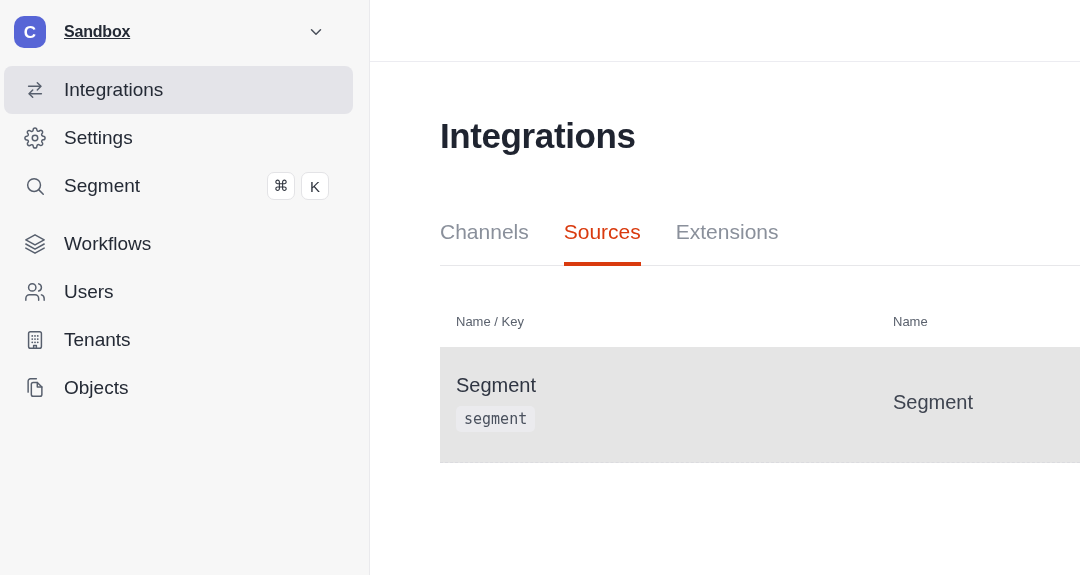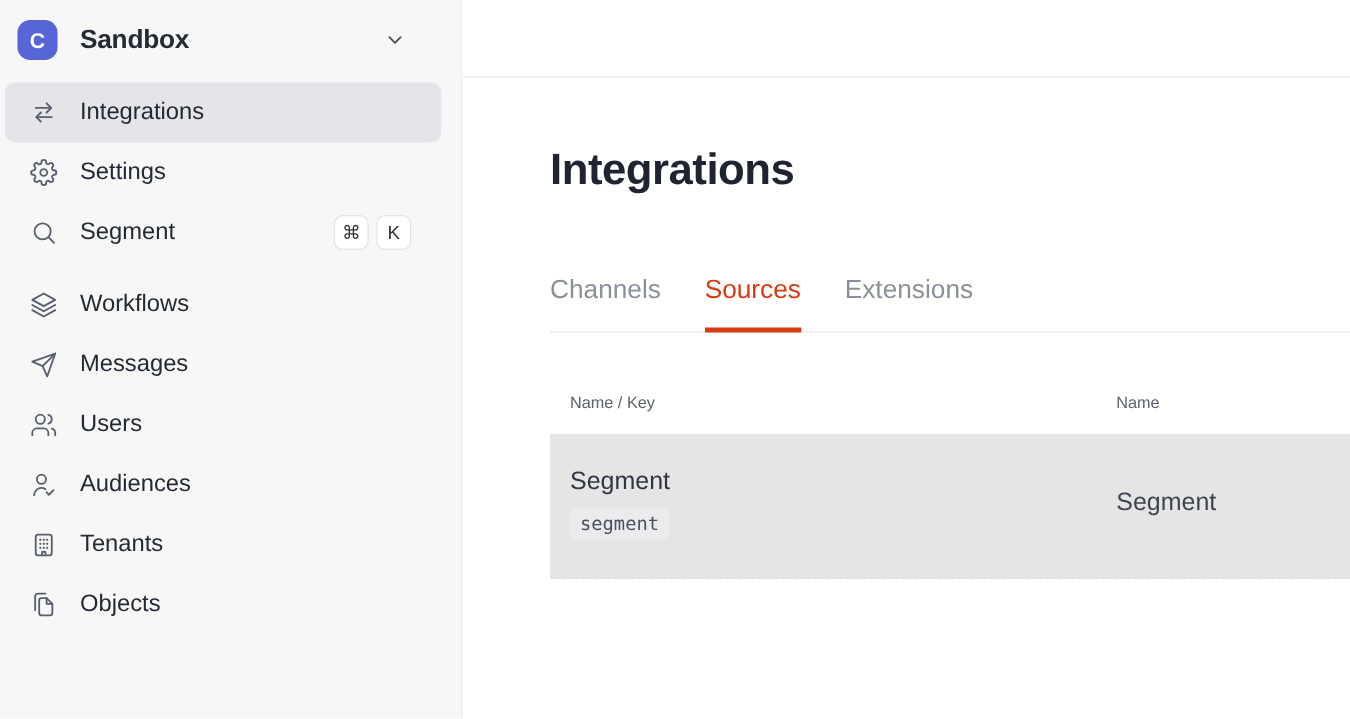--- a/index.html
+++ b/index.html
@@ -17,21 +17,21 @@
 
   
   .sidebar{width:370px;height:575px;background:#F7F7F7;border-right:1px solid #EAEAED;flex:0 0 370px;}
   .section-row{display:flex;align-items:center;gap:18px;height:40px;padding-left:14px;cursor:pointer;}
   .section-row.ws{margin-top:12px;}
   .section-row.dev{margin-top:18px;height:50px;}
   .tile{width:32px;height:32px;border-radius:10px;display:flex;align-items:center;justify-content:center;flex:0 0 32px;}
   .tile.indigo{background:var(--indigo);}
   .tile.orange{background:var(--orange);}
   .tile .letter{color:#fff;font-weight:700;font-size:17px;line-height:1;}
-  .section-label{font-size:21px;font-weight:700;color:var(--ink);letter-spacing:-0.2px;}
+  .section-label{font-size:16px;font-weight:700;color:var(--ink);letter-spacing:-0.2px;text-decoration:underline;}
   .chev{margin-left:auto;margin-right:44px;display:flex;}
   .nav{margin-top:14px;display:flex;flex-direction:column;}
   .nav.dev-nav{margin-top:10px;}
   .nav-item{display:flex;align-items:center;gap:18px;height:48px;padding-left:20px;
     margin:0 16px 0 4px;border-radius:8px;font-size:19px;color:var(--ink);cursor:pointer;}
   .nav-item.active{background:#E4E4E9;}
   .nav-item .ic{display:flex;flex:0 0 22px;}
   .kbd-group{margin-left:auto;margin-right:24px;display:flex;gap:6px;}
   .kbd{width:28px;height:28px;background:#fff;border:1px solid #E3E3E6;border-radius:7px;
     display:flex;align-items:center;justify-content:center;font-size:15px;color:#30353F;}
@@ -122,46 +122,27 @@
               <path d="M12 2 2 7.5 12 13l10-5.5z"></path>
               <path d="m2 12 10 5.5L22 12"></path>
               <path d="m2 16.5 10 5.5 10-5.5"></path>
             </svg>
         </span>
         <span>Workflows</span>
       </div>
       <div class="nav-item">
         <span class="ic">
           <svg class="icon" width="22" height="22" viewBox="0 0 24 24">
-              <path d="M22 2 11 13"></path>
-              <path d="m22 2-7 20-4-9-9-4z"></path>
-            </svg>
-        </span>
-        <span>Messages</span>
-      </div>
-      <div class="nav-item">
-        <span class="ic">
-          <svg class="icon" width="22" height="22" viewBox="0 0 24 24">
               <path d="M16 21v-2a4 4 0 0 0-4-4H6a4 4 0 0 0-4 4v2"></path>
               <circle cx="9" cy="7" r="4"></circle>
               <path d="M22 21v-2a4 4 0 0 0-3-3.87"></path>
               <path d="M16 3.13a4 4 0 0 1 0 7.75"></path>
             </svg>
         </span>
         <span>Users</span>
-      </div>
-      <div class="nav-item">
-        <span class="ic">
-          <svg class="icon" width="22" height="22" viewBox="0 0 24 24">
-              <circle cx="10" cy="7" r="4"></circle>
-              <path d="M3.5 21c.6-3.8 3.3-6.5 6.5-6.5 1.2 0 2.4.4 3.4 1.1"></path>
-              <path d="m14.5 18.5 2 2 4-4"></path>
-            </svg>
-        </span>
-        <span>Audiences</span>
       </div>
       <div class="nav-item">
         <span class="ic">
           <svg class="icon" width="22" height="22" viewBox="0 0 24 24">
               <rect x="5" y="3" width="14" height="18" rx="2"></rect>
               <path d="M9 7.5h.01M12 7.5h.01M15 7.5h.01M9 11h.01M12 11h.01M15 11h.01M9 14.5h.01M12 14.5h.01M15 14.5h.01" stroke-width="2"></path>
               <path d="M10.5 21v-3h3v3"></path>
             </svg>
         </span>
         <span>Tenants</span>

